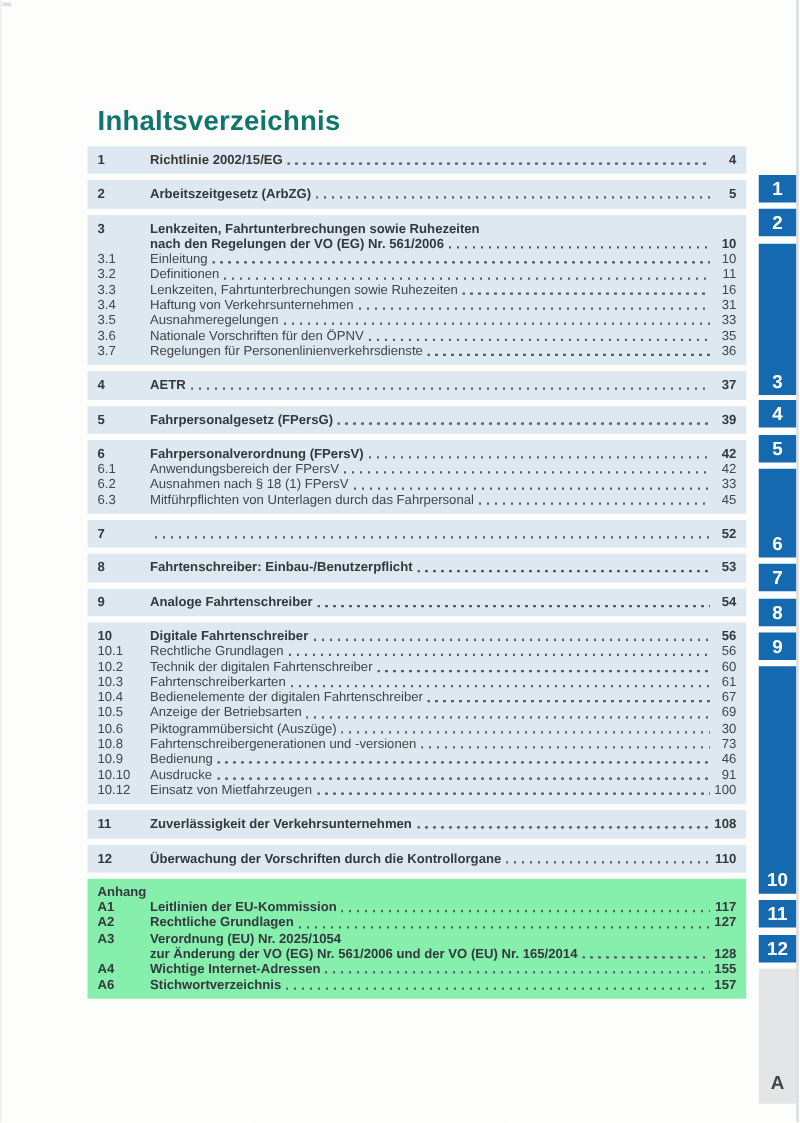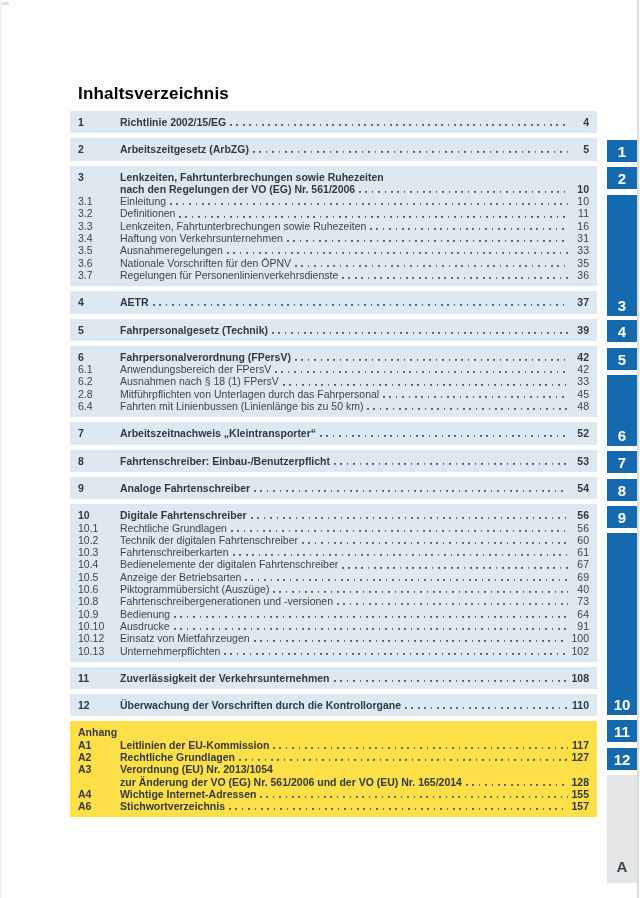--- a/index.html
+++ b/index.html
@@ -10,27 +10,27 @@
   }
   .edge-left  { position:absolute; left:0; top:0; width:2px; height:100%;
                 background:linear-gradient(to right,#e9e9e8,rgba(255,255,255,0)); }
   .edge-right { position:absolute; left:637px; top:0; width:2px; height:100%;
                 background:#ccd0d2; opacity:.75; }
   .scan-speck { position:absolute; left:2px; top:2px; width:7px; height:3px;
                 background:#dedede; }
 
   #content { position:absolute; left:70px; top:84px; width:527px; }
   #title {
-    margin:0 0 7px 8px; font-size:17px; font-weight:bold;
-    color:#000000; letter-spacing:.2px;
+    margin:0 0 7px 8px; font-size:22px; font-weight:bold;
+    color:#0f766e; letter-spacing:.2px;
   }
   .section {
     background:#dde8f1; padding:5px 8px; margin-bottom:5px;
   }
-  .section.gray { background:#fde047; }
+  .section.gray { background:#86efac; }
 
   .row { display:flex; font-size:10.5px; line-height:12.3px; color:#3f464c; }
   .row.bold { font-weight:bold; color:#33393f; }
   .num   { flex:none; width:42px; }
   .ttl   { flex:none; white-space:nowrap;text-align:right; }
   .leader{
     flex:1 1 auto; min-width:8px; margin:0 3px 0 4px;
     background-image:repeating-linear-gradient(to right,
       #575d63 0, #575d63 1.7px, transparent 1.7px, transparent 6.4px);
     background-size:100% 1.8px;
@@ -133,21 +133,21 @@
           <div class="row bold">
             <span class="num">4</span>
             <span class="ttl">AETR</span>
             <span class="leader"></span>
             <span class="pg">37</span>
           </div>
         </div>
         <div class="section">
           <div class="row bold">
             <span class="num">5</span>
-            <span class="ttl">Fahrpersonalgesetz (Technik)</span>
+            <span class="ttl">Fahrpersonalgesetz (FPersG)</span>
             <span class="leader"></span>
             <span class="pg">39</span>
           </div>
         </div>
         <div class="section">
           <div class="row bold">
             <span class="num">6</span>
             <span class="ttl">Fahrpersonalverordnung (FPersV)</span>
             <span class="leader"></span>
             <span class="pg">42</span>
@@ -158,36 +158,29 @@
             <span class="leader"></span>
             <span class="pg">42</span>
           </div>
           <div class="row">
             <span class="num">6.2</span>
             <span class="ttl">Ausnahmen nach § 18 (1) FPersV</span>
             <span class="leader"></span>
             <span class="pg">33</span>
           </div>
           <div class="row">
-            <span class="num">2.8</span>
+            <span class="num">6.3</span>
             <span class="ttl">Mitführpflichten von Unterlagen durch das Fahrpersonal</span>
             <span class="leader"></span>
             <span class="pg">45</span>
           </div>
-          <div class="row">
-            <span class="num">6.4</span>
-            <span class="ttl">Fahrten mit Linienbussen (Linienlänge bis zu 50 km)</span>
-            <span class="leader"></span>
-            <span class="pg">48</span>
-          </div>
         </div>
         <div class="section">
           <div class="row bold">
             <span class="num">7</span>
-            <span class="ttl">Arbeitszeitnachweis „Kleintransporter“</span>
             <span class="leader"></span>
             <span class="pg">52</span>
           </div>
         </div>
         <div class="section">
           <div class="row bold">
             <span class="num">8</span>
             <span class="ttl">Fahrtenschreiber: Einbau-/Benutzerpflicht</span>
             <span class="leader"></span>
             <span class="pg">53</span>
@@ -235,52 +228,46 @@
           <div class="row">
             <span class="num">10.5</span>
             <span class="ttl">Anzeige der Betriebsarten</span>
             <span class="leader"></span>
             <span class="pg">69</span>
           </div>
           <div class="row">
             <span class="num">10.6</span>
             <span class="ttl">Piktogrammübersicht (Auszüge)</span>
             <span class="leader"></span>
-            <span class="pg">40</span>
+            <span class="pg">30</span>
           </div>
           <div class="row">
             <span class="num">10.8</span>
             <span class="ttl">Fahrtenschreibergenerationen und -versionen</span>
             <span class="leader"></span>
             <span class="pg">73</span>
           </div>
           <div class="row">
             <span class="num">10.9</span>
             <span class="ttl">Bedienung</span>
             <span class="leader"></span>
-            <span class="pg">64</span>
+            <span class="pg">46</span>
           </div>
           <div class="row">
             <span class="num">10.10</span>
             <span class="ttl">Ausdrucke</span>
             <span class="leader"></span>
             <span class="pg">91</span>
           </div>
           <div class="row">
             <span class="num">10.12</span>
             <span class="ttl">Einsatz von Mietfahrzeugen</span>
             <span class="leader"></span>
             <span class="pg">100</span>
           </div>
-          <div class="row">
-            <span class="num">10.13</span>
-            <span class="ttl">Unternehmerpflichten</span>
-            <span class="leader"></span>
-            <span class="pg">102</span>
-          </div>
         </div>
         <div class="section">
           <div class="row bold">
             <span class="num">11</span>
             <span class="ttl">Zuverlässigkeit der Verkehrsunternehmen</span>
             <span class="leader"></span>
             <span class="pg">108</span>
           </div>
         </div>
         <div class="section">
@@ -302,21 +289,21 @@
             <span class="pg">117</span>
           </div>
           <div class="row bold">
             <span class="num">A2</span>
             <span class="ttl">Rechtliche Grundlagen</span>
             <span class="leader"></span>
             <span class="pg">127</span>
           </div>
           <div class="row bold">
             <span class="num">A3</span>
-            <span class="ttl">Verordnung (EU) Nr. 2013/1054</span>
+            <span class="ttl">Verordnung (EU) Nr. 2025/1054</span>
           </div>
           <div class="row bold">
             <span class="num"></span>
             <span class="ttl">zur Änderung der VO (EG) Nr. 561/2006 und der VO (EU) Nr. 165/2014</span>
             <span class="leader"></span>
             <span class="pg">128</span>
           </div>
           <div class="row bold">
             <span class="num">A4</span>
             <span class="ttl">Wichtige Internet-Adressen</span>

